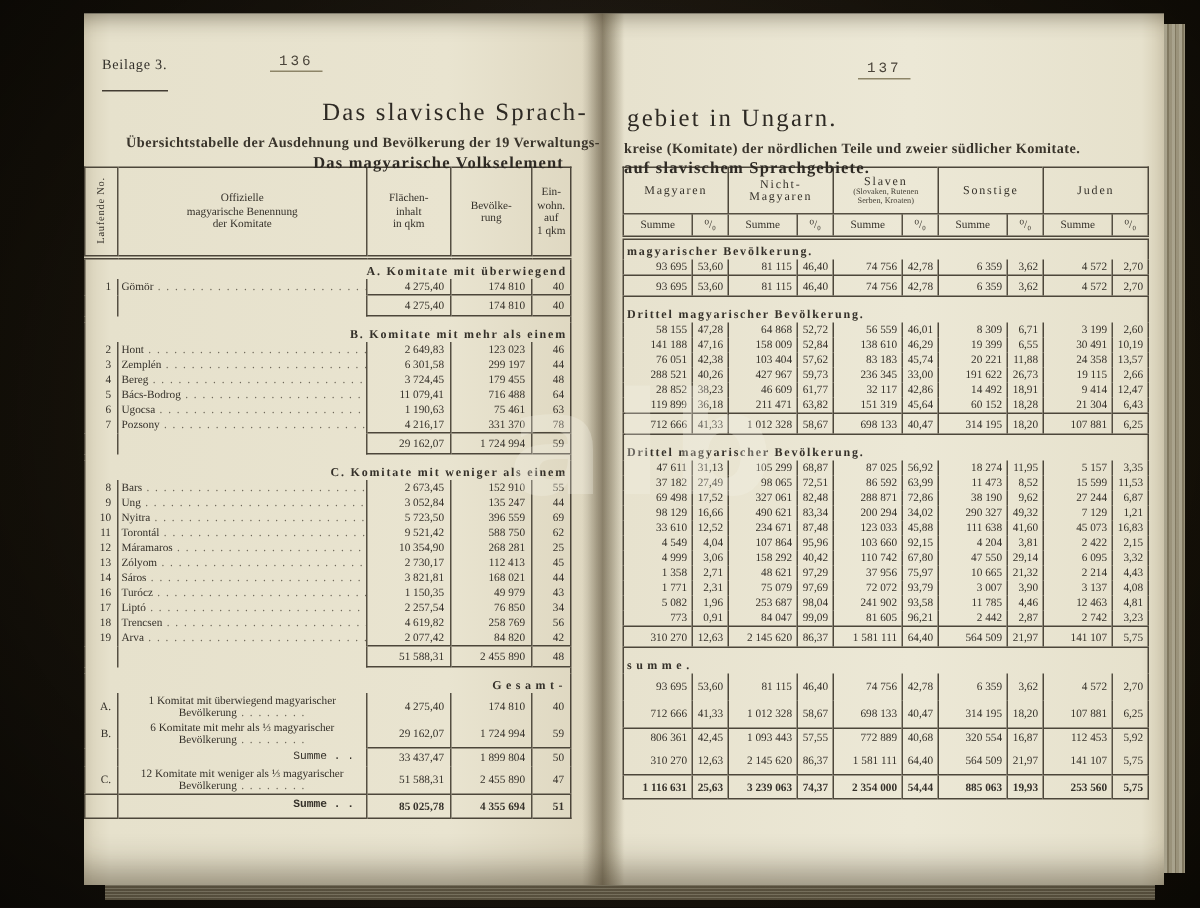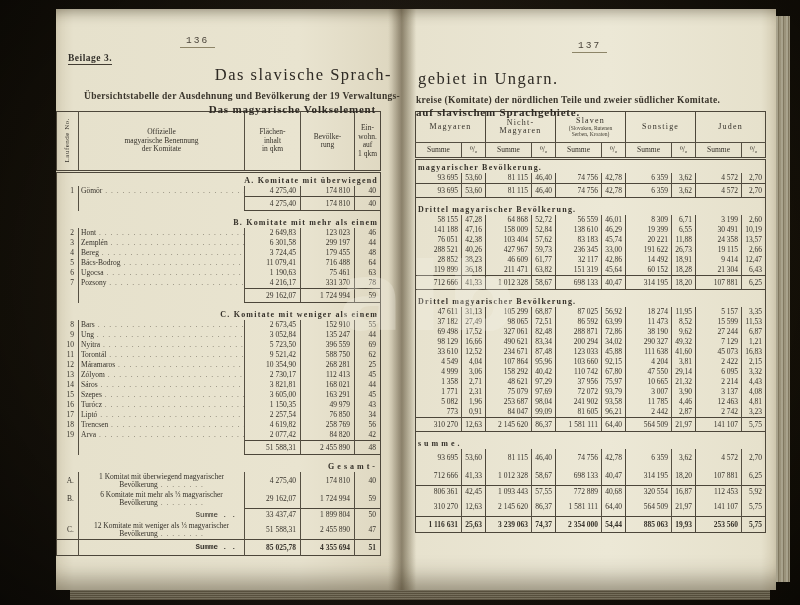--- a/index.html
+++ b/index.html
@@ -31,22 +31,22 @@
   .stack-bottom{position:absolute;left:70px;top:590px;width:700px;height:10px;
     background:repeating-linear-gradient(180deg,#c4bb9e 0 1px,#8d8266 1px 2px);
     opacity:.55;}
   .watermark{position:absolute;left:300px;top:245px;width:260px;height:110px;
     font-family:"DejaVu Sans",sans-serif;font-size:95px;font-weight:bold;
     color:#f6f4ea;opacity:.28;letter-spacing:6px;text-align:center;line-height:105px;
     pointer-events:none;}
 
   
   .lp-head,.rp-head{position:relative;height:102px;}
-  .beilage{position:absolute;left:12px;top:44px;font-size:9.5px;font-weight:bold;
-    border-bottom:1px solid #423c32;padding-bottom:1px;letter-spacing:.5px;}
+  .beilage{position:absolute;left:12px;top:30px;font-size:9.5px;font-weight:normal;
+    border-bottom:1px solid #423c32;padding-bottom:11px;letter-spacing:.5px;}
   .pnum{position:absolute;font-size:9.5px;letter-spacing:2px;color:#4a443a;
     border-bottom:1px solid #8d8568;padding:0 6px 1px;font-family:Liberation Mono, monospace;}
   .pnum-l{left:124px;top:26px;}
   .pnum-r{left:170px;top:31px;}
   .t1{position:absolute;font-size:16.5px;letter-spacing:1.5px;color:#2e2a24;}
   .t1-l{right:10px;top:56px;}
   .t1-r{left:16px;top:60px;}
   .t2{position:absolute;font-size:9.5px;font-weight:bold;color:#3a352c;letter-spacing:.3px;}
   .t2-l{right:2px;top:82px;}
   .t2-r{left:14px;top:86px;}
@@ -285,27 +285,20 @@
             <td class="c-n1">2 730,17</td>
             <td class="c-n2">112 413</td>
             <td class="c-n3">45</td>
           </tr>
           <tr class="data">
             <td class="c-no">14</td>
             <td class="c-name">Sáros</td>
             <td class="c-n1">3 821,81</td>
             <td class="c-n2">168 021</td>
             <td class="c-n3">44</td>
-          </tr>
-          <tr class="data">
-            <td class="c-no">15</td>
-            <td class="c-name">Szepes</td>
-            <td class="c-n1">3 605,00</td>
-            <td class="c-n2">163 291</td>
-            <td class="c-n3">45</td>
           </tr>
           <tr class="data">
             <td class="c-no">16</td>
             <td class="c-name">Turócz</td>
             <td class="c-n1">1 150,35</td>
             <td class="c-n2">49 979</td>
             <td class="c-n3">43</td>
           </tr>
           <tr class="data">
             <td class="c-no">17</td>

